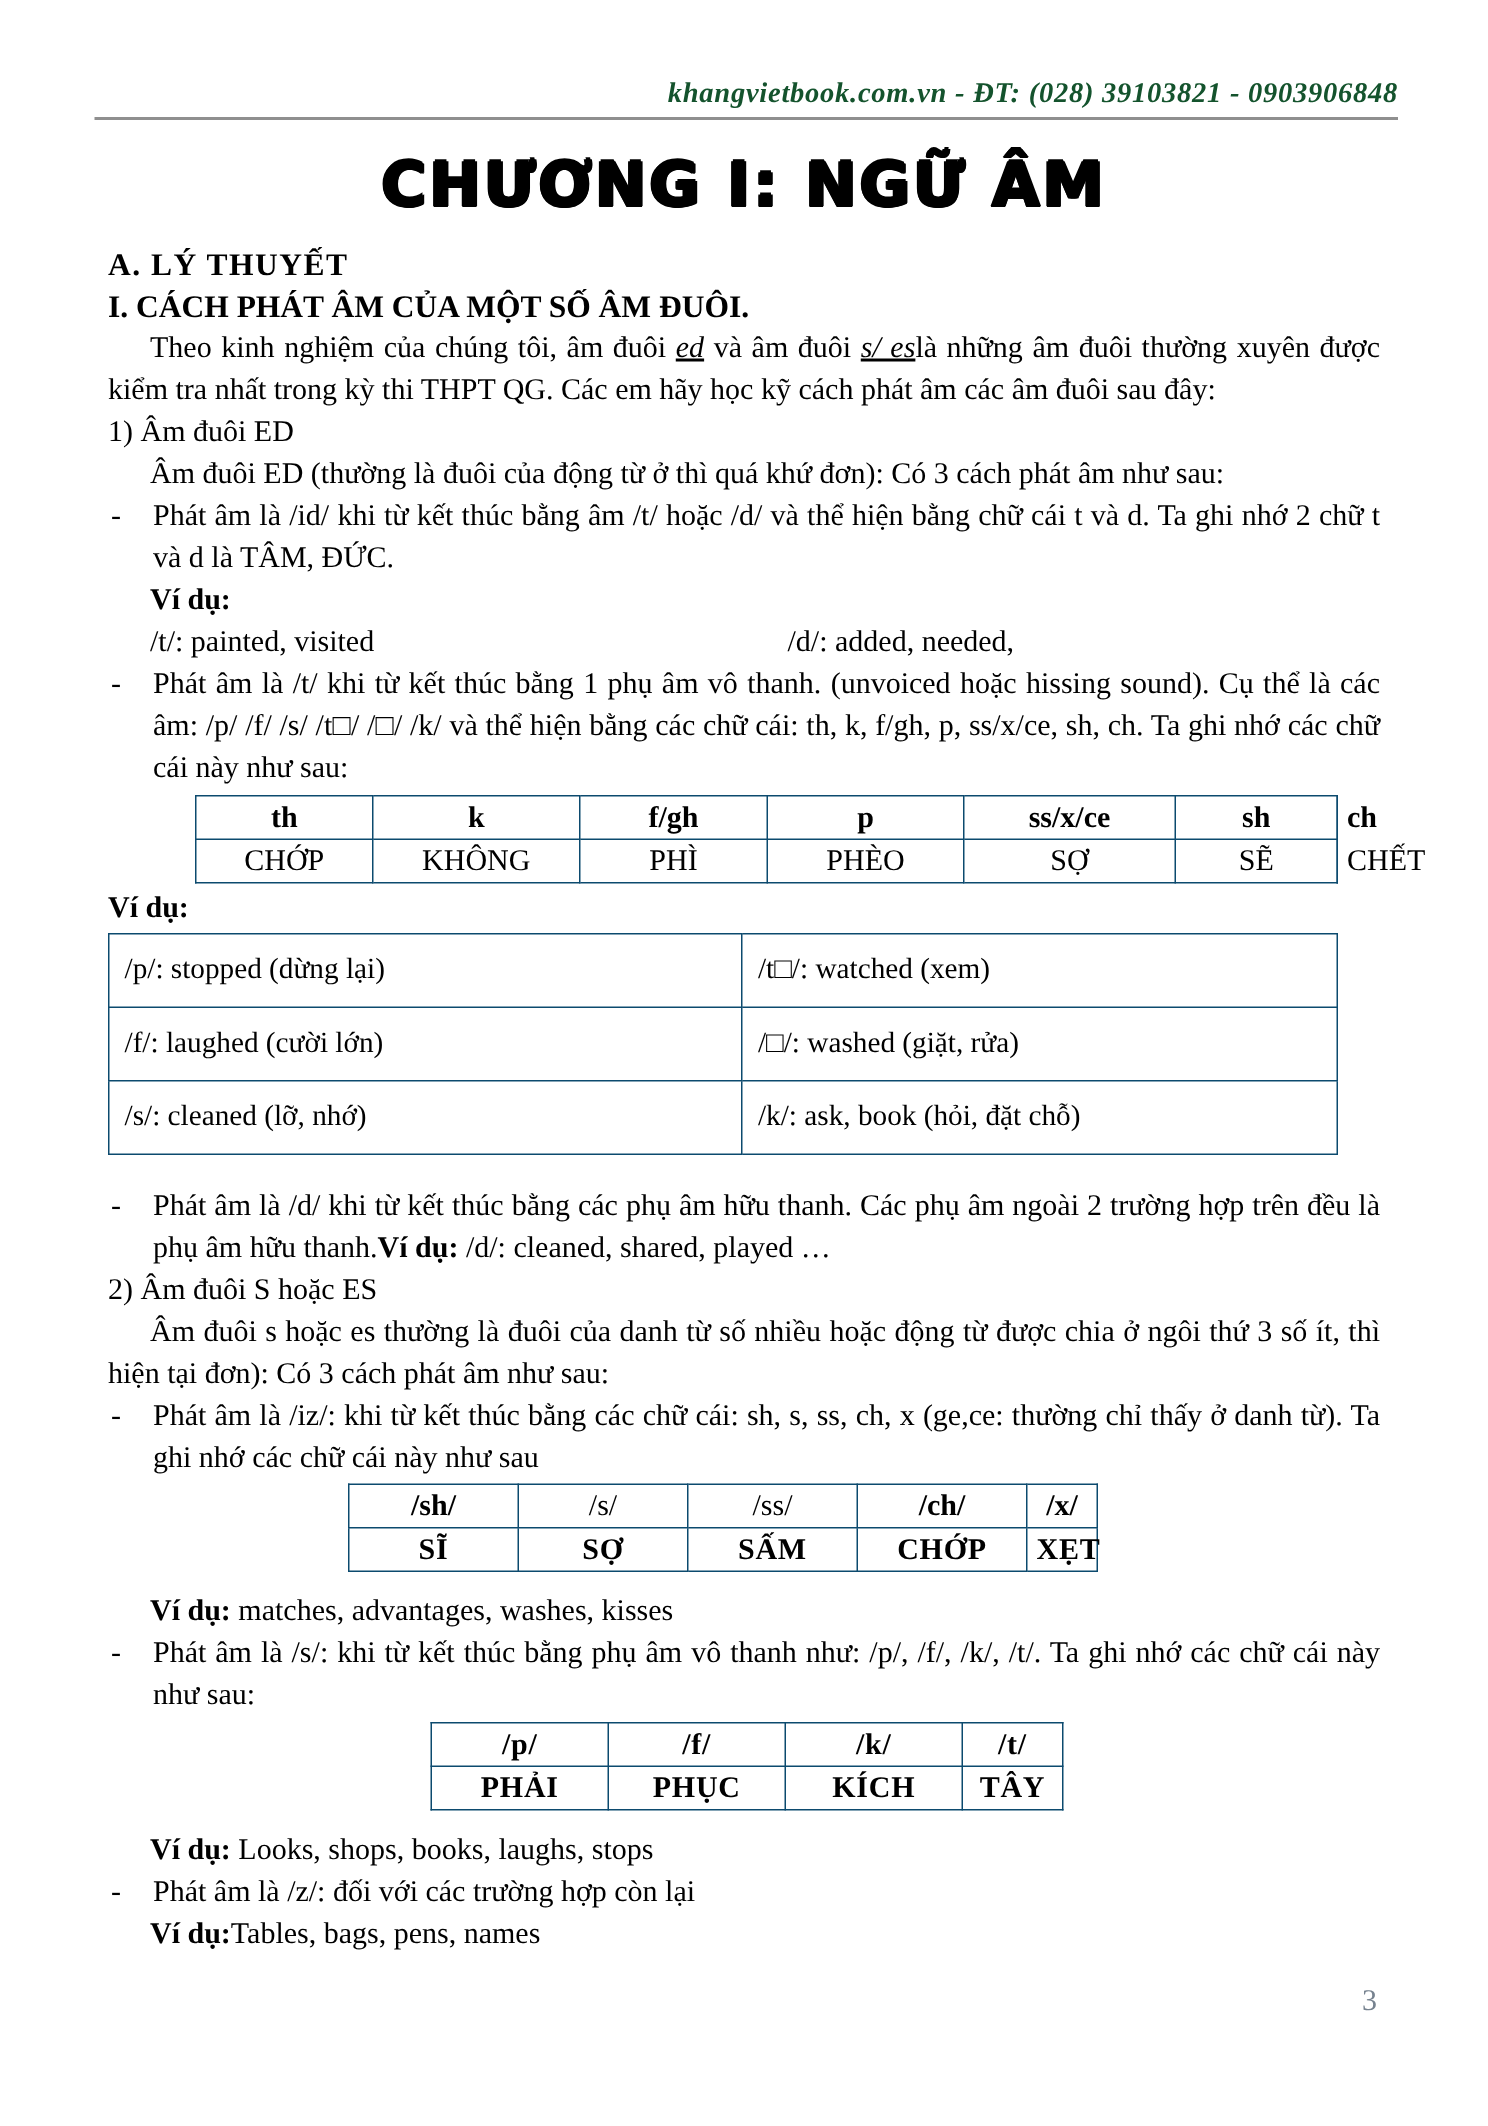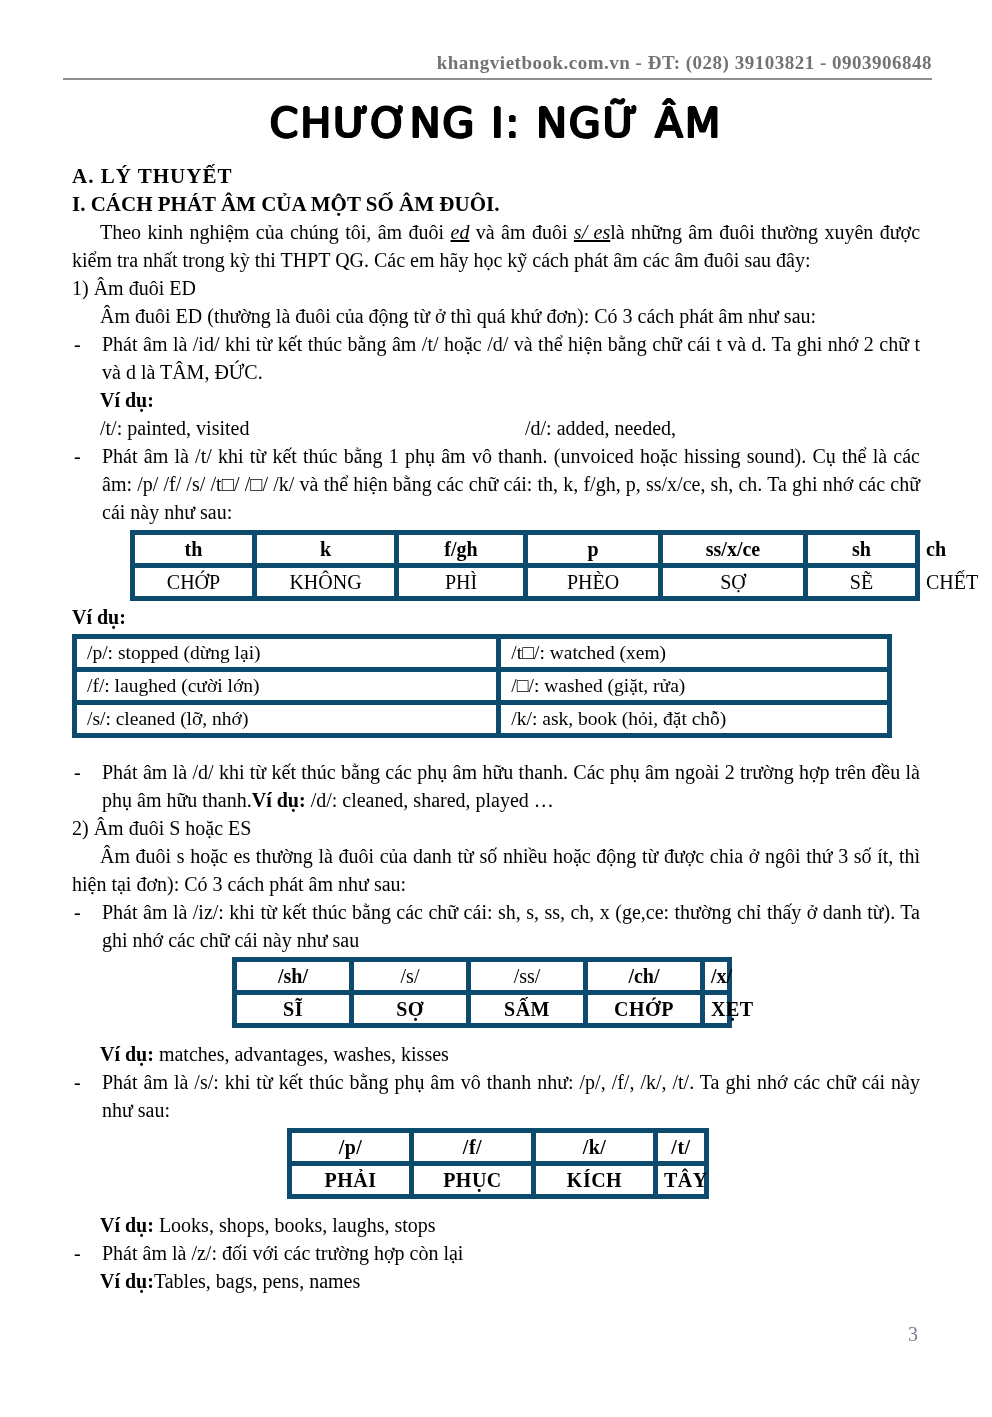--- a/index.html
+++ b/index.html
@@ -12,33 +12,34 @@
     font-size:20px; line-height:28px;
     color:#000;
     overflow:hidden;
   }
   
   .hdr {
     margin:0 60px 0 63px;
     padding-top:50px;
     border-bottom:2px solid #8f8f8f;
     text-align:right;
-    color:#737373;
+    color:#14532d;
     font-weight:bold;
     font-size:19px;
     line-height:26px;
     letter-spacing:0.5px;
     padding-bottom:2px;
+    font-style:italic;
   }
   
   .doc-title {
     margin-top:20px;
     text-align:center;
     font-family:"DejaVu Sans","Liberation Sans",sans-serif;
-    font-weight:normal;
+    font-weight:bold;
     font-size:41px;
     line-height:46px;
     letter-spacing:2px;
     color:#000;
     text-shadow:
       1.2px 0 0 #000, -1.2px 0 0 #000,
       0 1px 0 #000, 0 -1px 0 #000,
       0.9px 0.9px 0 #000, -0.9px 0.9px 0 #000;
   }
   .content { margin:16px 72px 0 72px; }
@@ -50,26 +51,26 @@
   .bullet { display:flex; margin:0; }
   .bullet .dash { width:28px; flex:0 0 28px; padding-left:2px; }
   .bullet .btext { flex:1; text-align:justify; }
   .vidu { font-weight:bold; margin:0 0 0 28px; }
   .vidu-line { margin:0 0 0 28px; }
   .vidu-line .lbl { font-weight:bold; }
   .vidu-line-flush { margin:0; font-weight:bold; }
   .ex-row { display:flex; margin-left:28px; }
   .ex-row .exl { width:425px; flex:0 0 425px; }
   table { border-collapse:collapse; table-layout:fixed; }
-  td { border:5px solid #0c4a6e; padding:0 6px; height:28px;margin-left:31px; }
+  td { border:1px solid #0c4a6e; padding:0 6px; height:28px;margin-left:31px; }
   .tc td { text-align:center; }
   .t1 { width:726px; margin:4px 0 2px 58px; }
   .t1 .hrow td { font-weight:bold; }
   .t2 { width:820px; margin:3px 0 6px 0; }
-  .t2 td { text-align:left; padding:0 10px; height:27px; font-size:19.5px; }
+  .t2 td { text-align:left; padding:10px 10px; height:27px; font-size:19.5px; }
   .t3 { width:500px; margin:3px 0 4px 160px; }
   .t3 .b { font-weight:bold; }
   .t3 .drow td { font-weight:bold; letter-spacing:0.5px; }
   .t4 { width:422px; margin:4px 0 4px 215px; font-weight:bold; }
   .t4 td { letter-spacing:0.5px; }
   .spacer14 { height:14px; }
   .spacer8 { height:8px; }
   .pageno {
     position:absolute; top:1320px; right:74px;
     color:#76828f; font-size:20px;

